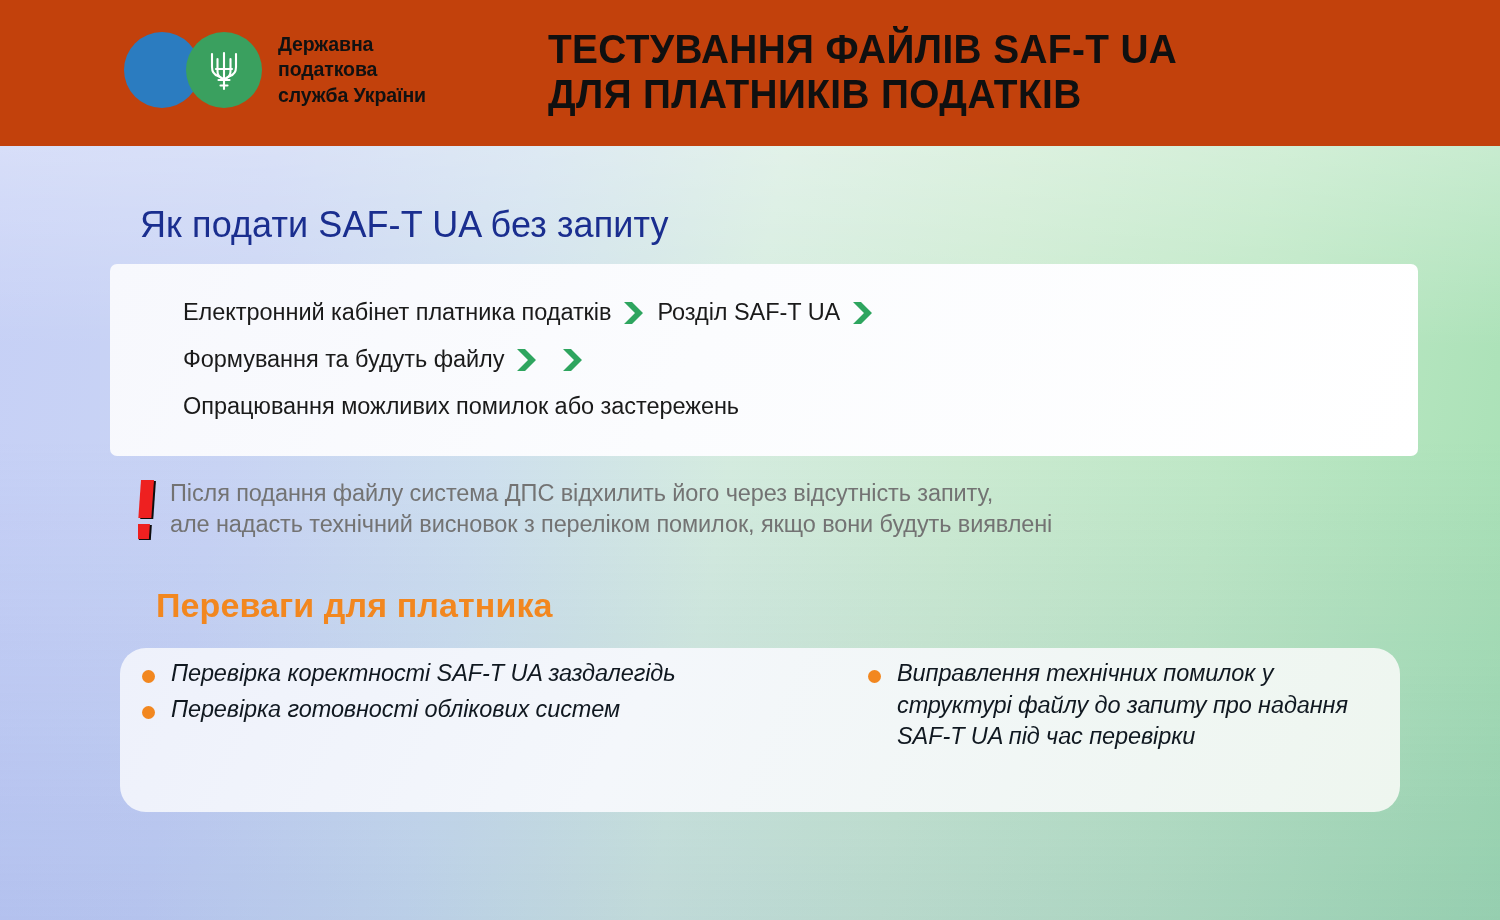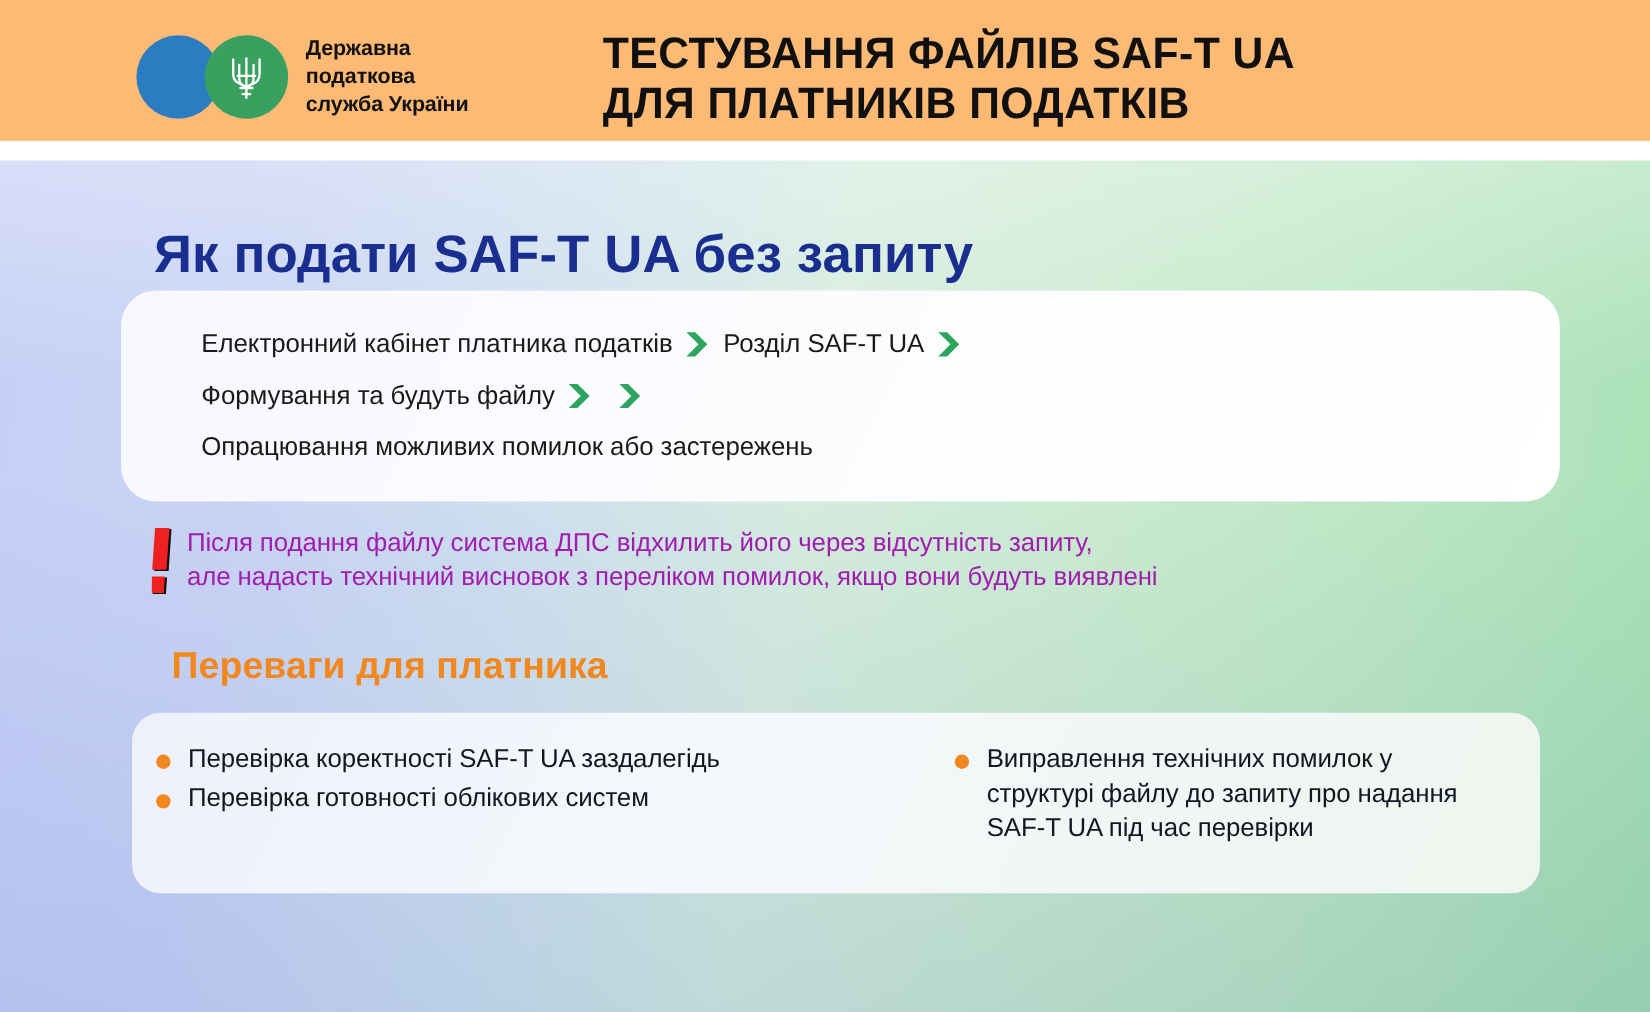--- a/index.html
+++ b/index.html
@@ -14,22 +14,22 @@
     position:relative;
     width:1500px;
     height:920px;
     overflow:hidden;
   }
 
   
   .header-band {
     position:absolute;
     left:0; top:0;
-    width:1500px; height:128px;
-    background:#fdba74;
+    width:1500px; height:146px;
+    background:#c2410c;
     z-index:5;
   }
 
   .logo-wrap {
     position:absolute;
     left:124px; top:28px;
     display:flex;
     align-items:center;
     gap:0px;
   }
@@ -102,22 +102,22 @@
     left:0; bottom:0; width:100%; height:62%;
     background:linear-gradient(180deg, rgba(150,170,220,0.0) 0%, rgba(140,165,225,0.22) 100%);
     mix-blend-mode:multiply;
     pointer-events:none;
   }
 
   
   .heading-blue {
     position:absolute;
     left:140px; top:204px;
-    font-size:48px;
-    font-weight:bold;
+    font-size:36px;
+    font-weight:normal;
     color:#1a2e8f;
     letter-spacing:0.1px;
     white-space:nowrap;
     z-index:4;
   }
   .heading-orange {
     position:absolute;
     left:156px; top:586px;
     font-size:34px;
     font-weight:bold;
@@ -126,21 +126,21 @@
     white-space:nowrap;
     z-index:4;
   }
 
   
   .card-steps {
     position:absolute;
     left:110px; top:264px;
     width:1308px; height:192px;
     background:linear-gradient(115deg,#f7f8fd 0%, #fbfcfe 45%, #ffffff 100%);
-    border-radius:32px;
+    border-radius:7px;
     z-index:3;
   }
   .steps-inner {
     position:absolute;
     left:73px; top:25px;
     right:20px;
   }
   .step-line {
     display:flex;
     align-items:center;
@@ -170,40 +170,41 @@
   }
   .excl {
     flex:0 0 auto;
     width:24px;
     margin-right:8px;
     margin-top:2px;
   }
   .warn-text {
     font-size:23.5px;
     line-height:31px;
-    color:#a21caf;
+    color:#737373;
     font-weight:500;
     letter-spacing:-0.1px;
   }
   .warn-text span { display:block; white-space:nowrap; }
 
   
   .card-benefits {
     position:absolute;
     left:120px; top:648px;
     width:1280px; height:164px;
     background:linear-gradient(115deg,#eef1fb 0%, #f4f7fb 40%, #eef6ef 100%);
     border-radius:26px;
     z-index:3;
   }
   .benefits-cols {
     position:absolute;
-    left:22px; top:26px;
+    left:22px; top:10px;
     right:22px;
     display:flex;
+    font-style:italic;
   }
   .bcol { width:50%; padding-right:18px; }
   .bcol.right { padding-left:108px; }
   .bullet-row {
     display:flex;
     align-items:flex-start;
     margin-bottom:4px;
   }
   .dot {
     flex:0 0 auto;

